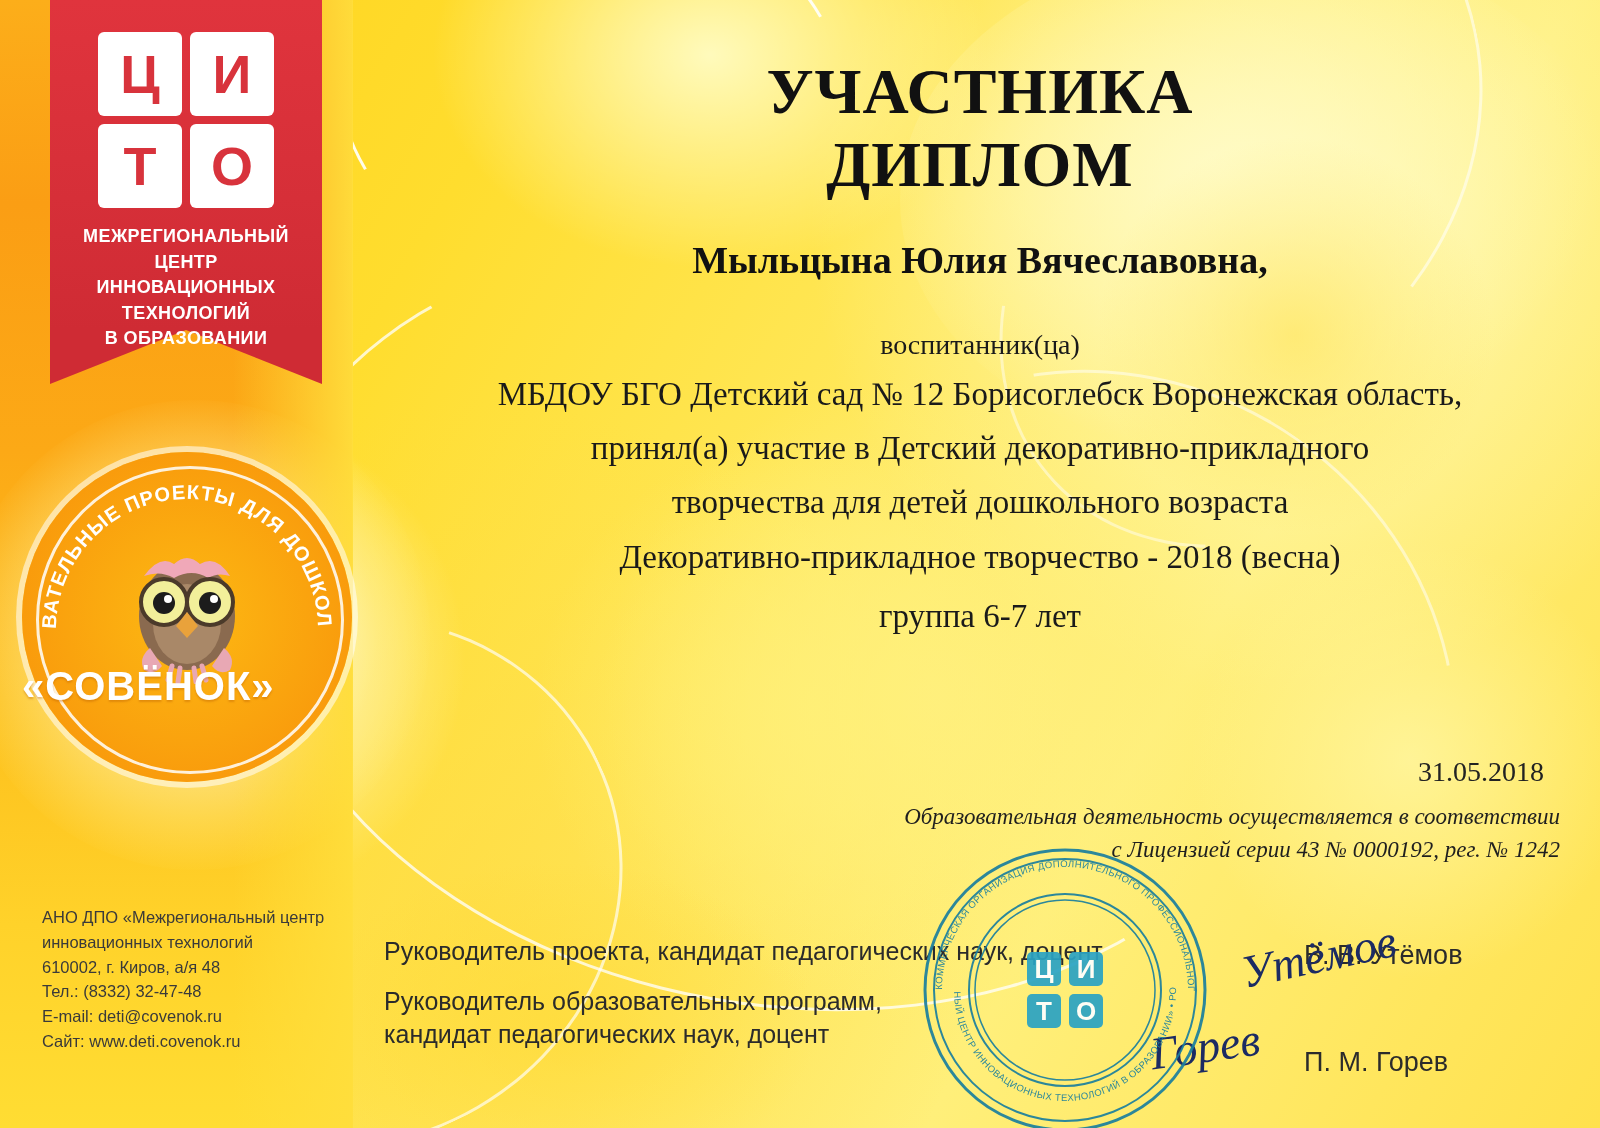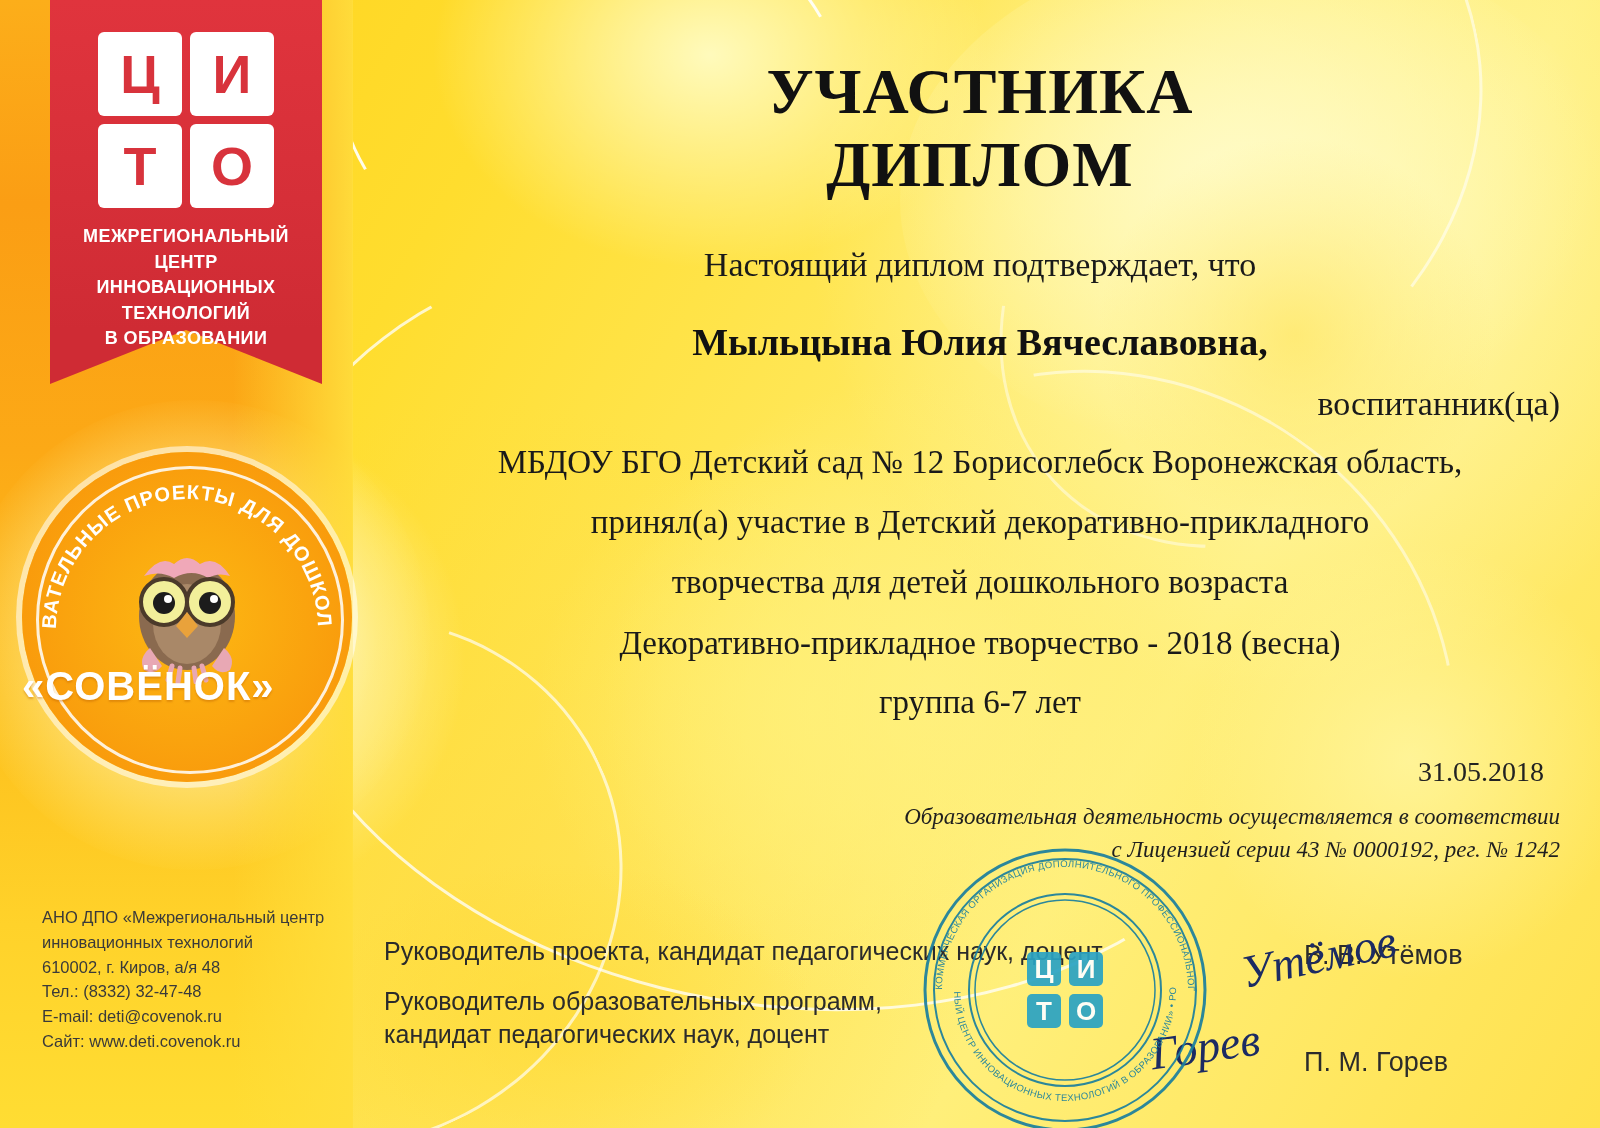--- a/index.html
+++ b/index.html
@@ -200,27 +200,26 @@
     font-size: 34px;
     color: #1a1a1a;
   }
   .recipient {
     margin-top: 36px;
     font-size: 38px;
     font-weight: bold;
     color: #111111;
   }
   .role {
-    margin-top: 21px;
-    font-size: 34px;
+    margin-top: 47px;
+    font-size: 28px;
     color: #1a1a1a;
-    text-align: right;
   }
   .body-line {
-    margin-top: 18px;
+    margin-top: 12px;
     font-size: 33px;
     line-height: 1.28;
     color: #1a1a1a;
   }
   .group-line { margin-top: 20px; font-size: 33px; color: #1a1a1a; }
 
   .date {
     position: absolute;
     right: 16px; top: 700px;
     font-size: 28px;
@@ -366,21 +365,20 @@
     <div class="line">E-mail: deti@covenok.ru</div>
     <div class="line">Сайт: www.deti.covenok.ru</div>
   </div>
 
   <div class="main">
     <div class="title">
       <div>УЧАСТНИКА</div>
       <div>ДИПЛОМ</div>
     </div>
 
-    <div class="subtitle">Настоящий диплом подтверждает, что</div>
     <div class="recipient">Мыльцына Юлия Вячеславовна,</div>
     <div class="role">воспитанник(ца)</div>
     <div class="body-line">МБДОУ БГО Детский сад № 12 Борисоглебск Воронежская область,</div>
     <div class="body-line">принял(а) участие в Детский декоративно-прикладного</div>
     <div class="body-line">творчества для детей дошкольного возраста</div>
     <div class="body-line">Декоративно-прикладное творчество - 2018 (весна)</div>
     <div class="group-line">группа 6-7 лет</div>
 
     <div class="date">31.05.2018</div>
     <div class="license">

